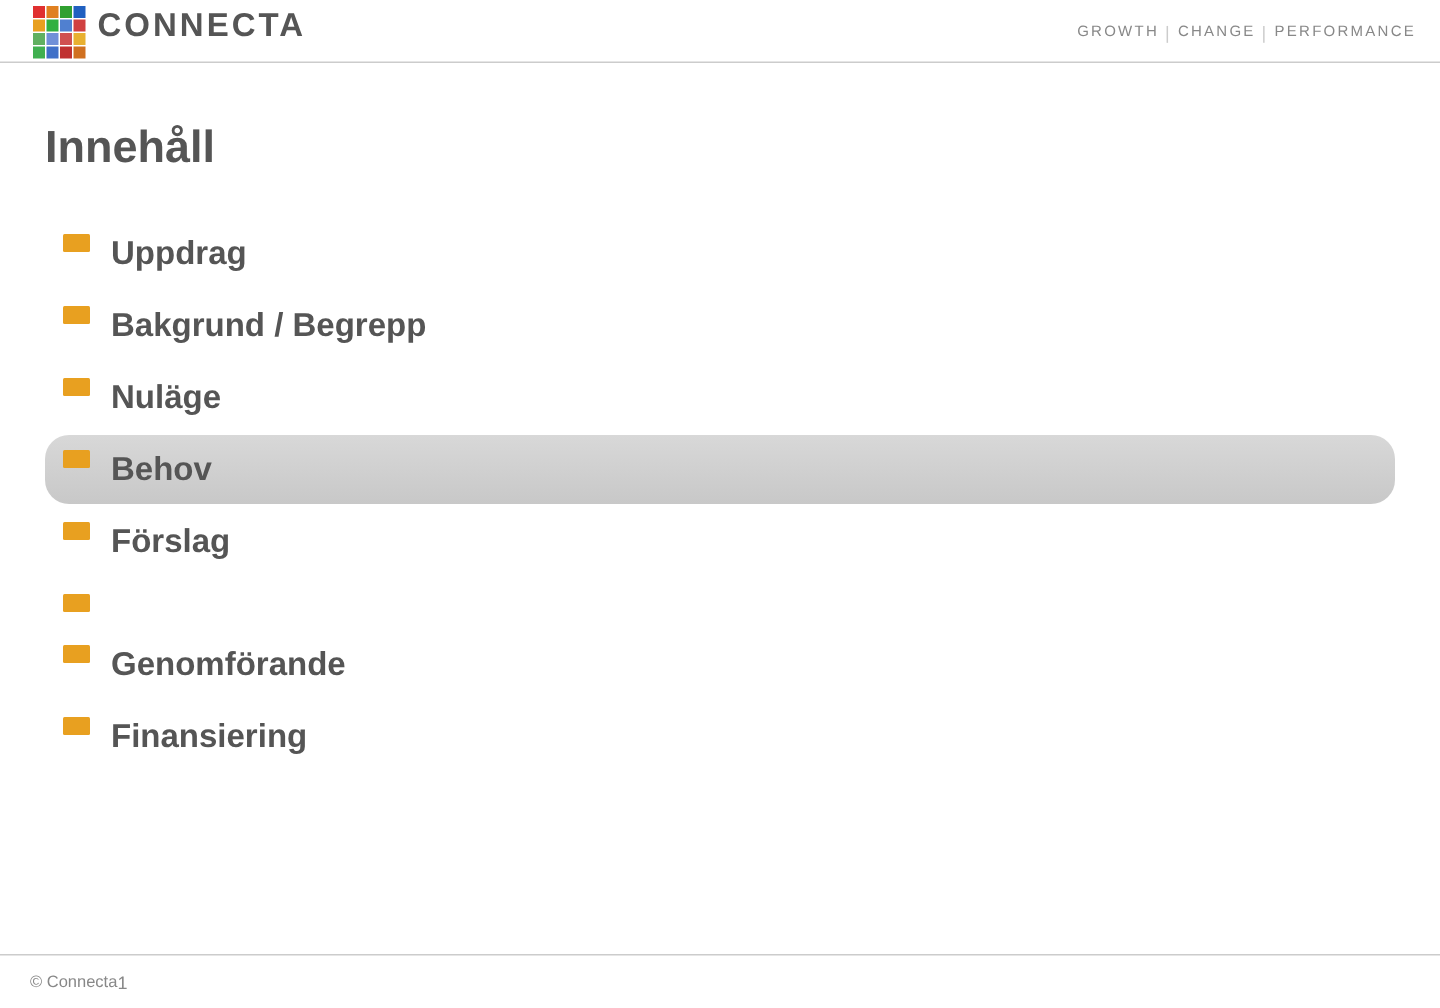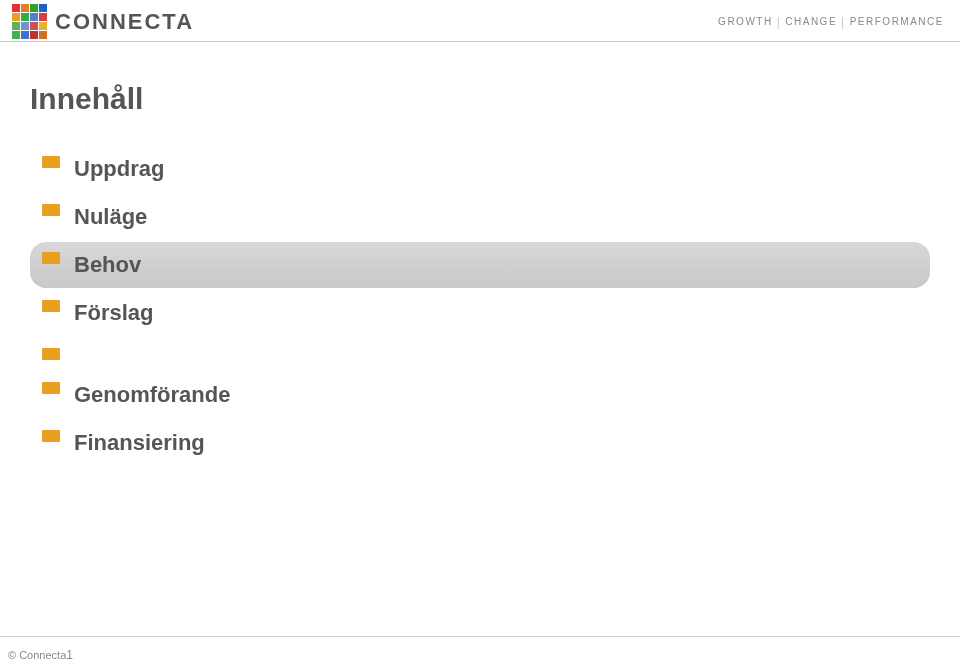--- a/index.html
+++ b/index.html
@@ -18,22 +18,22 @@
       display: flex;
       align-items: center;
       justify-content: space-between;
       padding: 8px 16px 6px 12px;
       border-bottom: 1px solid #cccccc;
       height: 42px;
     }
 
     .logo-area {
       display: flex;
-      align-items: center;
       gap: 8px;
+      margin-left: 10px;
     }
 
     .logo-grid {
       display: grid;
       grid-template-columns: repeat(4, 8px);
       grid-template-rows: repeat(4, 8px);
       gap: 1px;
     }
 
     .logo-grid-cell {
@@ -109,21 +109,21 @@
 
     
     .footer {
       position: absolute;
       bottom: 0;
       left: 0;
       right: 0;
       border-top: 1px solid #cccccc;
       display: flex;
       align-items: center;
-      padding: 8px 8px;
+      padding: 8px 20px;
       height: 36px;
     }
 
     .footer-copyright {
       font-size: 11px;
       color: #888888;
     }
 
     .footer-page {
       font-size: 12px;
@@ -185,20 +185,24 @@
 <main class="main-content">
   <h1 class="page-title">Innehåll</h1>
 
   <ul class="menu-list">
   <li class="menu-item">
         <span class="bullet-icon"></span>
         <span>Uppdrag</span>
       </li>
       <li class="menu-item">
         <span class="bullet-icon"></span>
+        <span>Bakgrund / Begrepp</span>
+      </li>
+      <li class="menu-item">
+        <span class="bullet-icon"></span>
         <span>Nuläge</span>
       </li>
       <li class="menu-item active">
         <span class="bullet-icon"></span>
         <span>Behov</span>
       </li>
       <li class="menu-item">
         <span class="bullet-icon"></span>
         <span>Förslag</span>
       </li>

